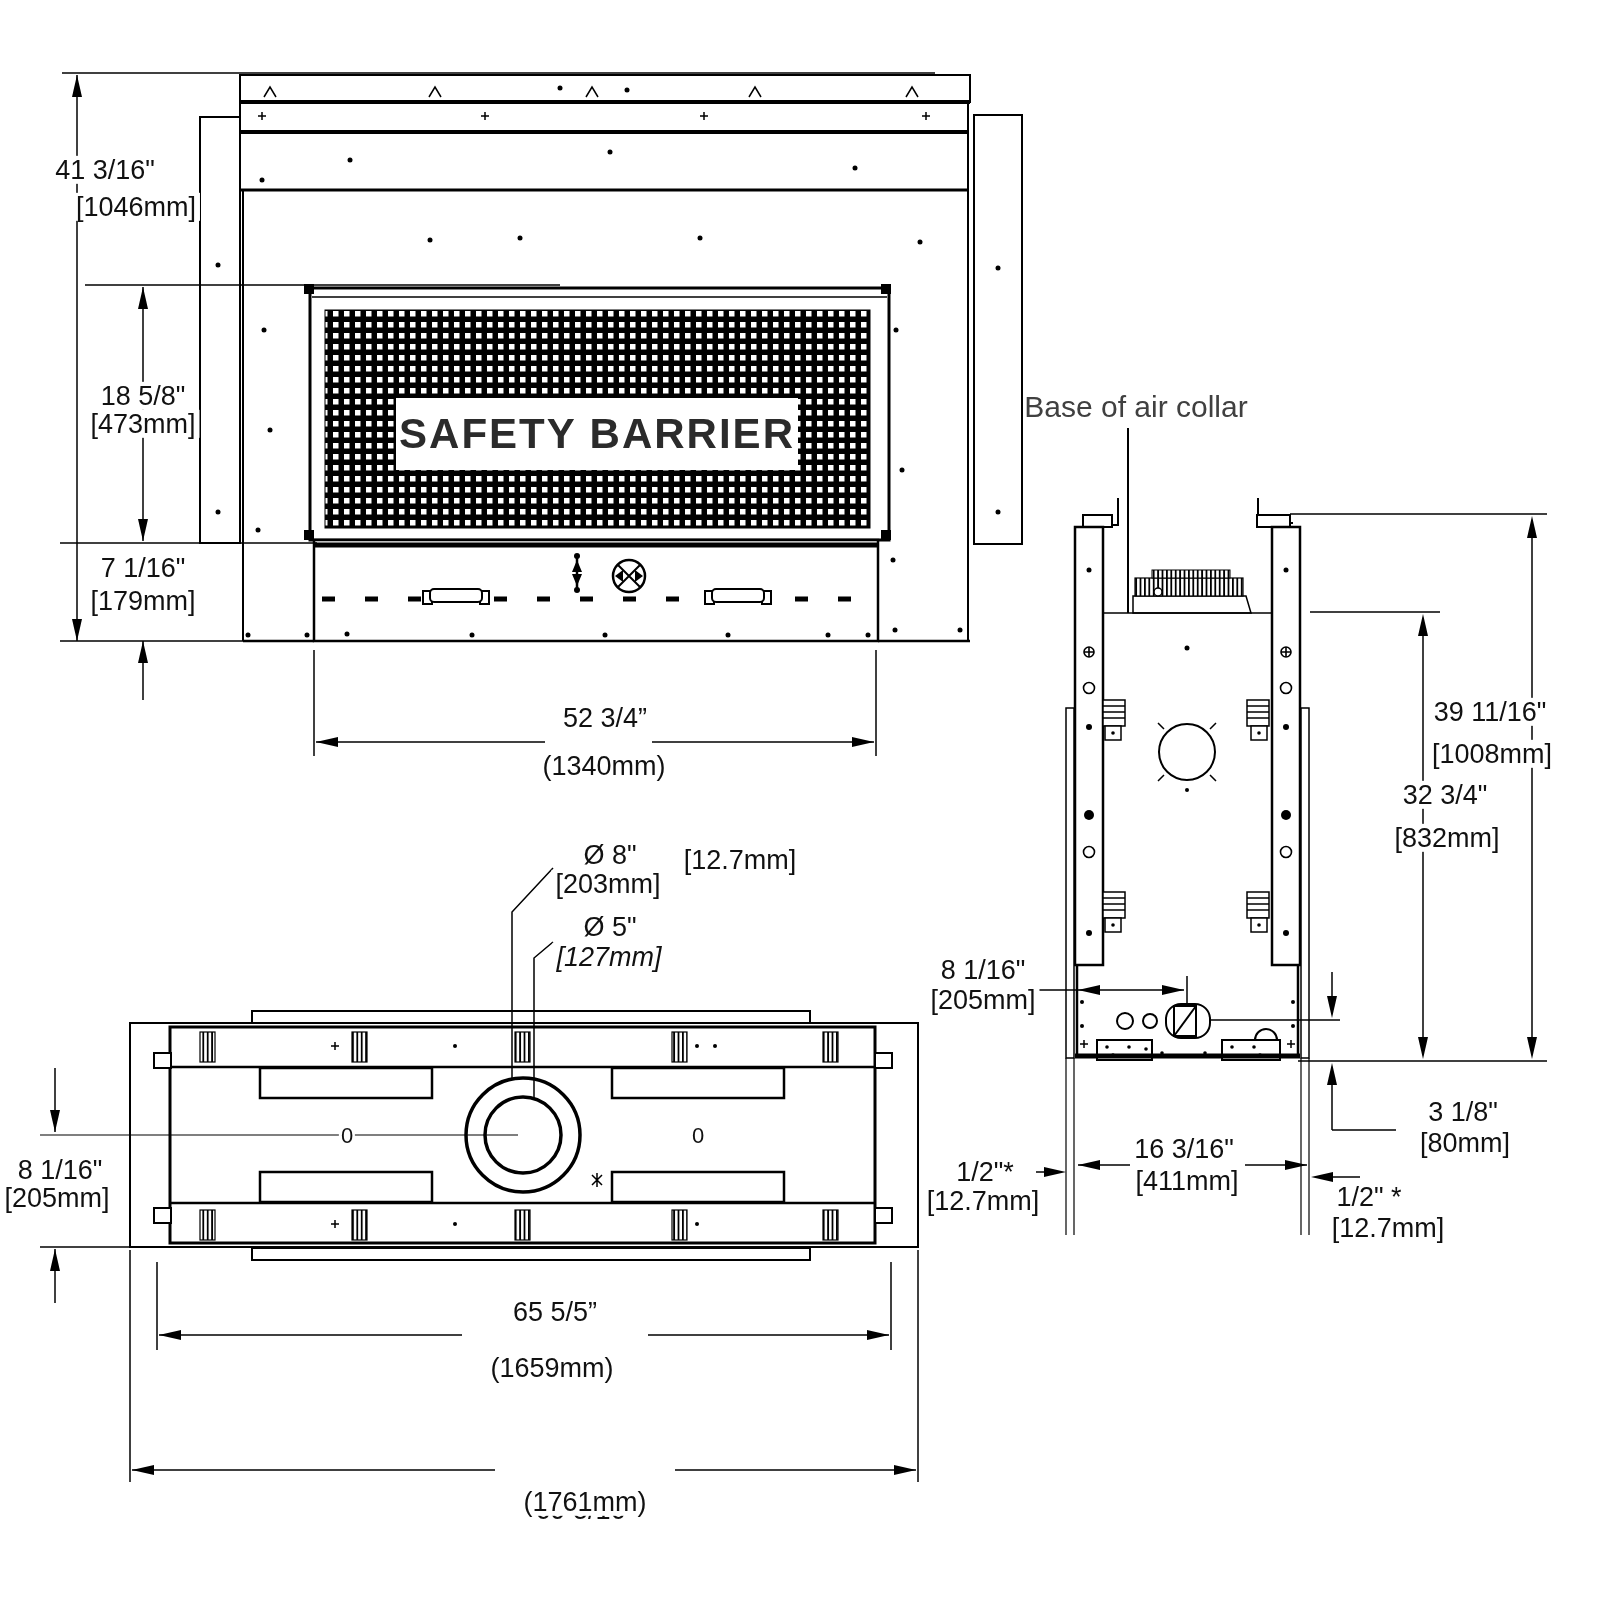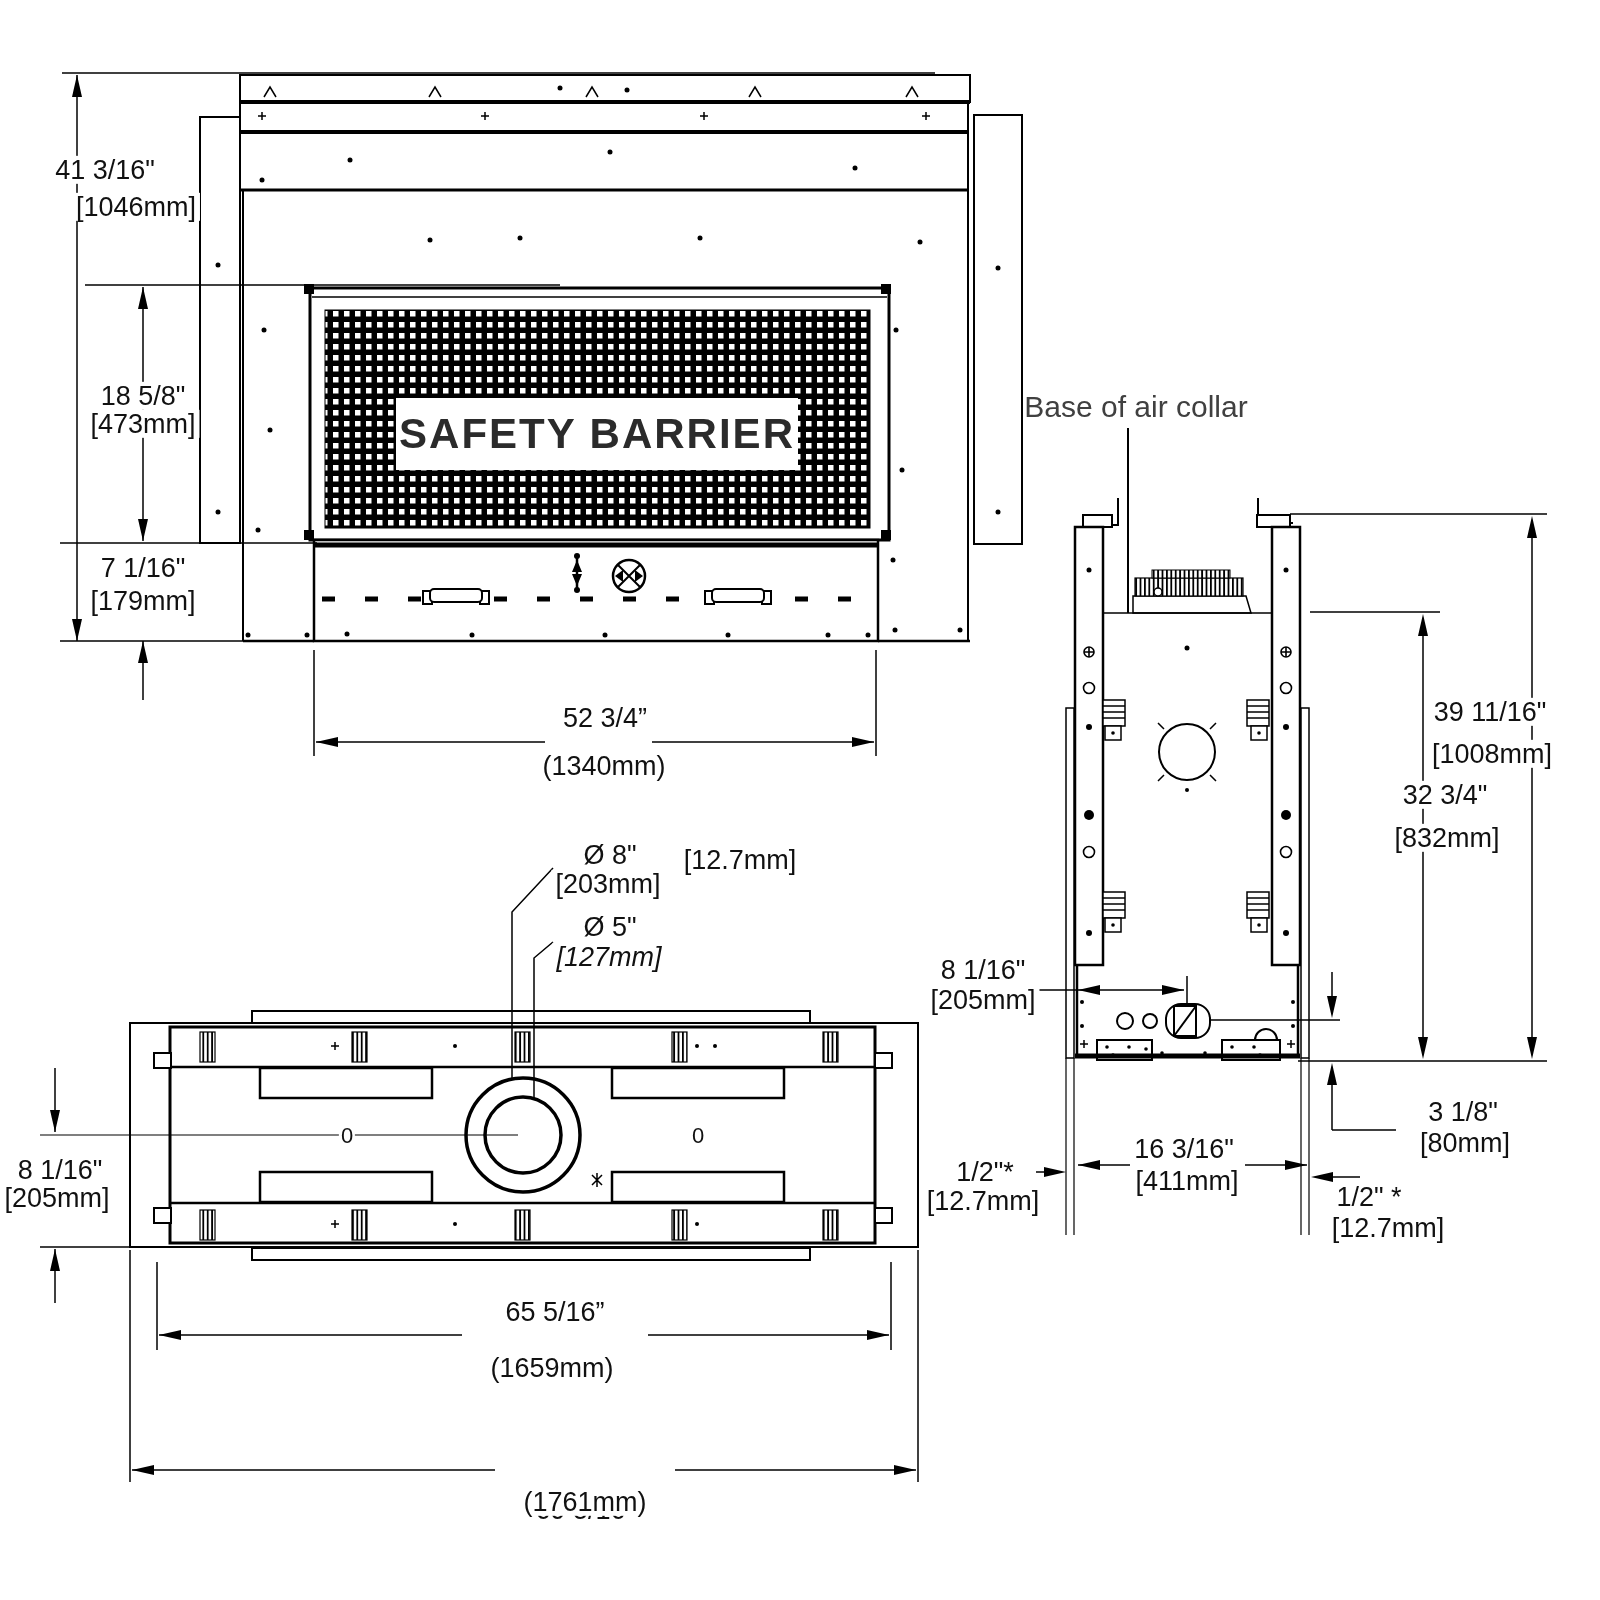--- a/index.html
+++ b/index.html
@@ -397,21 +397,21 @@
   <div class="dim" style="left:605px;top:718px;">52 3/4”</div>
   <div class="dim" style="left:604px;top:766px;">(1340mm)</div>
 
   <div class="dim" style="left:610px;top:855px;">Ø 8"</div>
   <div class="dim" style="left:608px;top:884px;">[203mm]</div>
   <div class="dim" style="left:610px;top:927px;">Ø 5"</div>
   <div class="dim" style="left:609px;top:957px;font-style:italic;">[127mm]</div>
   <div class="dim" style="left:740px;top:860px;">[12.7mm]</div>
   <div class="dim" style="left:60px;top:1170px;">8 1/16"</div>
   <div class="dim" style="left:57px;top:1198px;">[205mm]</div>
-  <div class="dim" style="left:555px;top:1312px;">65 5/16”</div>
+  <div class="dim" style="left:555px;top:1312px;">65 5/5”</div>
   <div class="dim" style="left:552px;top:1368px;">(1659mm)</div>
   <div class="dim" style="left:585px;top:1510px;">69 5/16”</div>
   <div class="dim" style="left:585px;top:1502px;">(1761mm)</div>
   <div class="dim zero" style="left:347px;top:1136px;">0</div>
   <div class="dim zero" style="left:698px;top:1136px;">0</div>
 
   <div class="dim callout" style="left:1136px;top:407px;">Base of air collar</div>
   <div class="dim" style="left:983px;top:970px;">8 1/16"</div>
   <div class="dim" style="left:983px;top:1000px;">[205mm]</div>
   <div class="dim" style="left:1490px;top:712px;">39 11/16"</div>

